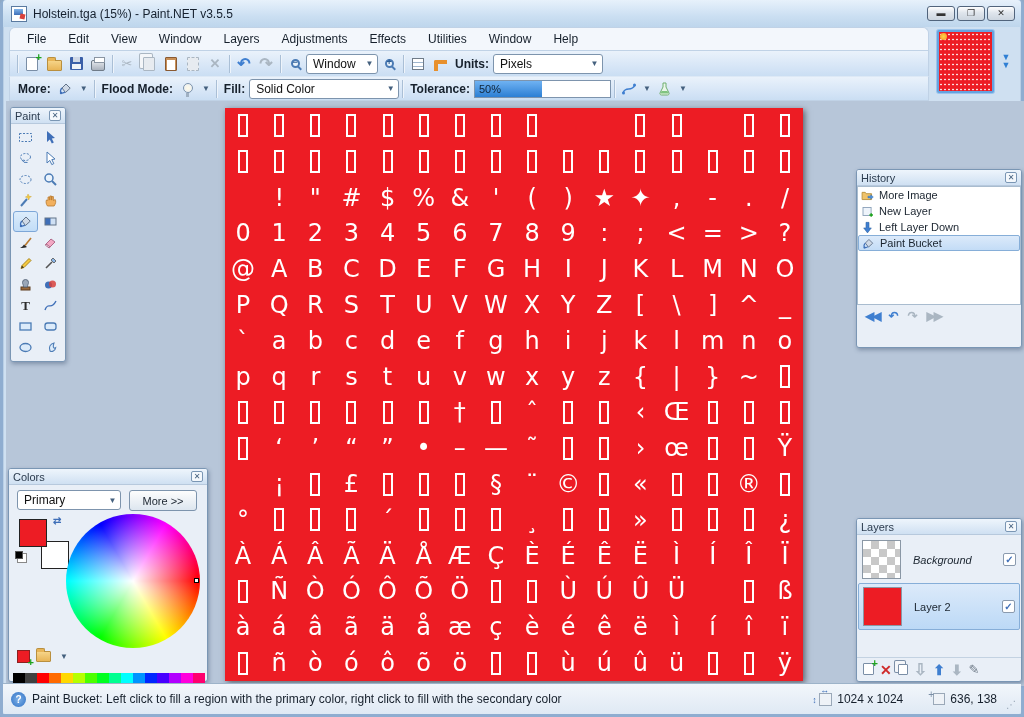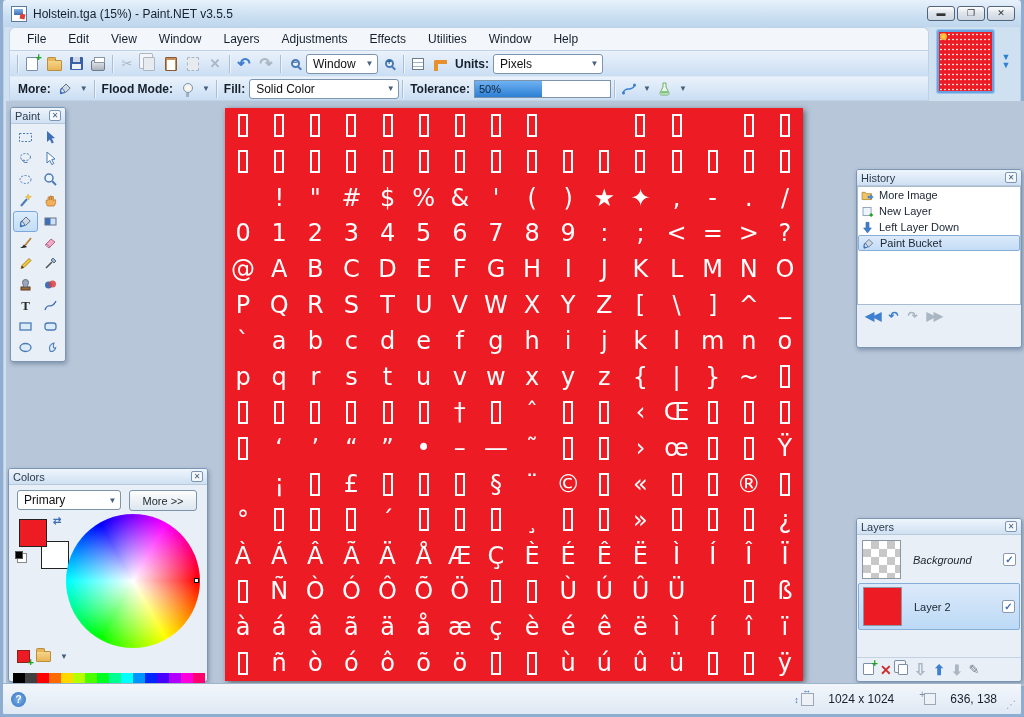--- a/index.html
+++ b/index.html
@@ -146,21 +146,21 @@
   .palette { position:absolute; left:4px; top:188px; display:grid; grid-template-columns:repeat(16,12px); grid-auto-rows:12px; }
   .pswatch { width:12px; height:12px; }
 
   
   .statusbar { position:absolute; left:0; right:0; bottom:0; height:31px; background:linear-gradient(#f2f6fb,#dfe9f4);
                border-top:1px solid #9db3c9; border-radius:0 0 2px 2px; display:flex; align-items:center; padding:0 8px; }
   .help-icon { width:15px; height:15px; border-radius:50%; background:radial-gradient(#7fb2e8,#2c6fc4); color:#fff;
                font-size:10px; font-weight:bold; text-align:center; line-height:15px; margin-right:6px; }
   .status-text { font-size:12px; color:#16202c; }
   .status-right { margin-left:auto; display:flex; align-items:center; gap:30px; margin-right:16px; }
-  .status-chunk { display:flex; align-items:center; gap:14px; font-size:12px; color:#16202c; }
+  .status-chunk { display:flex; align-items:center; gap:5px; font-size:12px; color:#16202c; }
   .sizeicon { width:13px; height:13px; position:relative; border:1px solid #9aa8b8; background:#eef2f7; }
   .sizeicon::before { content:"↔"; position:absolute; left:0px; top:-9px; color:#3f6fb8; font-size:9px; }
   .sizeicon::after { content:"↕"; position:absolute; left:-8px; top:1px; color:#3f6fb8; font-size:9px; }
   .cursoricon { width:12px; height:12px; border:1px solid #9aa8b8; background:#eef2f7; position:relative; }
   .cursoricon::before { content:"+"; position:absolute; left:-6px; top:-5px; color:#7a8ea6; font-size:10px; }
   .grip-dots { position:absolute; right:4px; bottom:4px; color:#9aa8b8; font-size:10px; letter-spacing:1px; }
 </style>
 </head>
 <body>
 
@@ -988,20 +988,21 @@
             <span class="pswatch" style="background: rgb(127, 0, 110);"></span>
             <span class="pswatch" style="background: rgb(127, 0, 55);"></span>
           </div>
       </div>
     </div>
 
   </div>
 
   <div class="statusbar">
     <span class="help-icon">?</span>
+    <span class="status-text">Paint Bucket: Left click to fill a region with the primary color, right click to fill with the secondary color</span>
     <span class="status-right">
       <span class="status-chunk">
         <span class="sizeicon"></span>
         <span>1024 x 1024</span>
       </span>
       <span class="status-chunk">
         <span class="cursoricon"></span>
         <span>636, 138</span>
       </span>
     </span>

